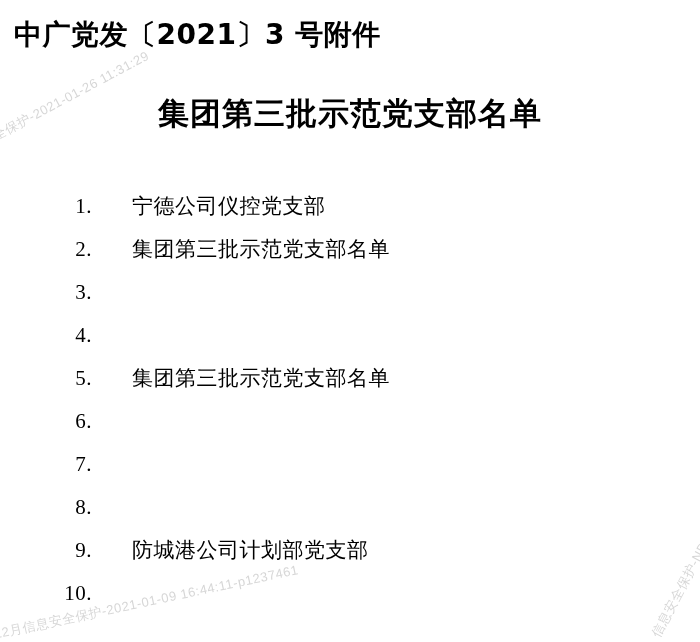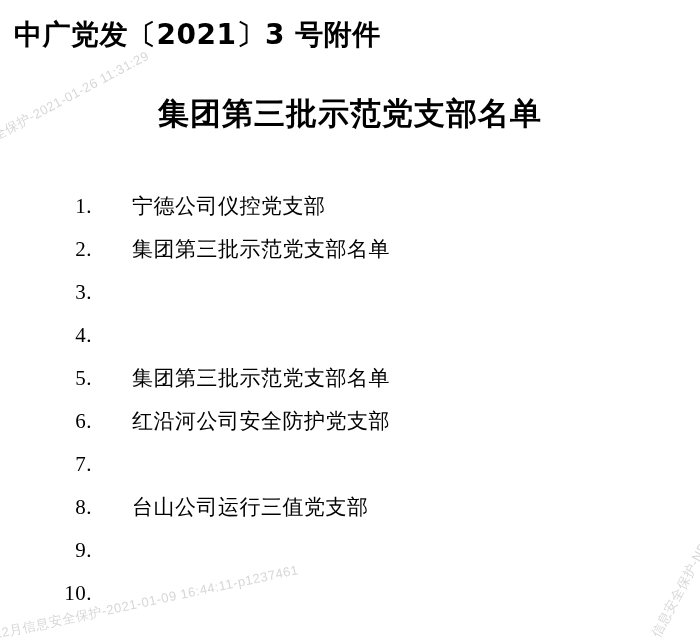--- a/index.html
+++ b/index.html
@@ -130,30 +130,29 @@
     </li>
     <li class="list-item">
       <span class="item-num">4.</span>
     </li>
     <li class="list-item">
       <span class="item-num">5.</span>
       <span class="item-text">集团第三批示范党支部名单</span>
     </li>
     <li class="list-item">
       <span class="item-num">6.</span>
-      <span class="item-text">红沿河公司安全防护党支部</span>
     </li>
     <li class="list-item">
       <span class="item-num">7.</span>
     </li>
     <li class="list-item">
       <span class="item-num">8.</span>
-      <span class="item-text">台山公司运行三值党支部</span>
     </li>
     <li class="list-item">
       <span class="item-num">9.</span>
+      <span class="item-text">防城港公司计划部党支部</span>
     </li>
     <li class="list-item">
       <span class="item-num">10.</span>
     </li>
   </ul>
 
 </div>
 
 </body></html>

